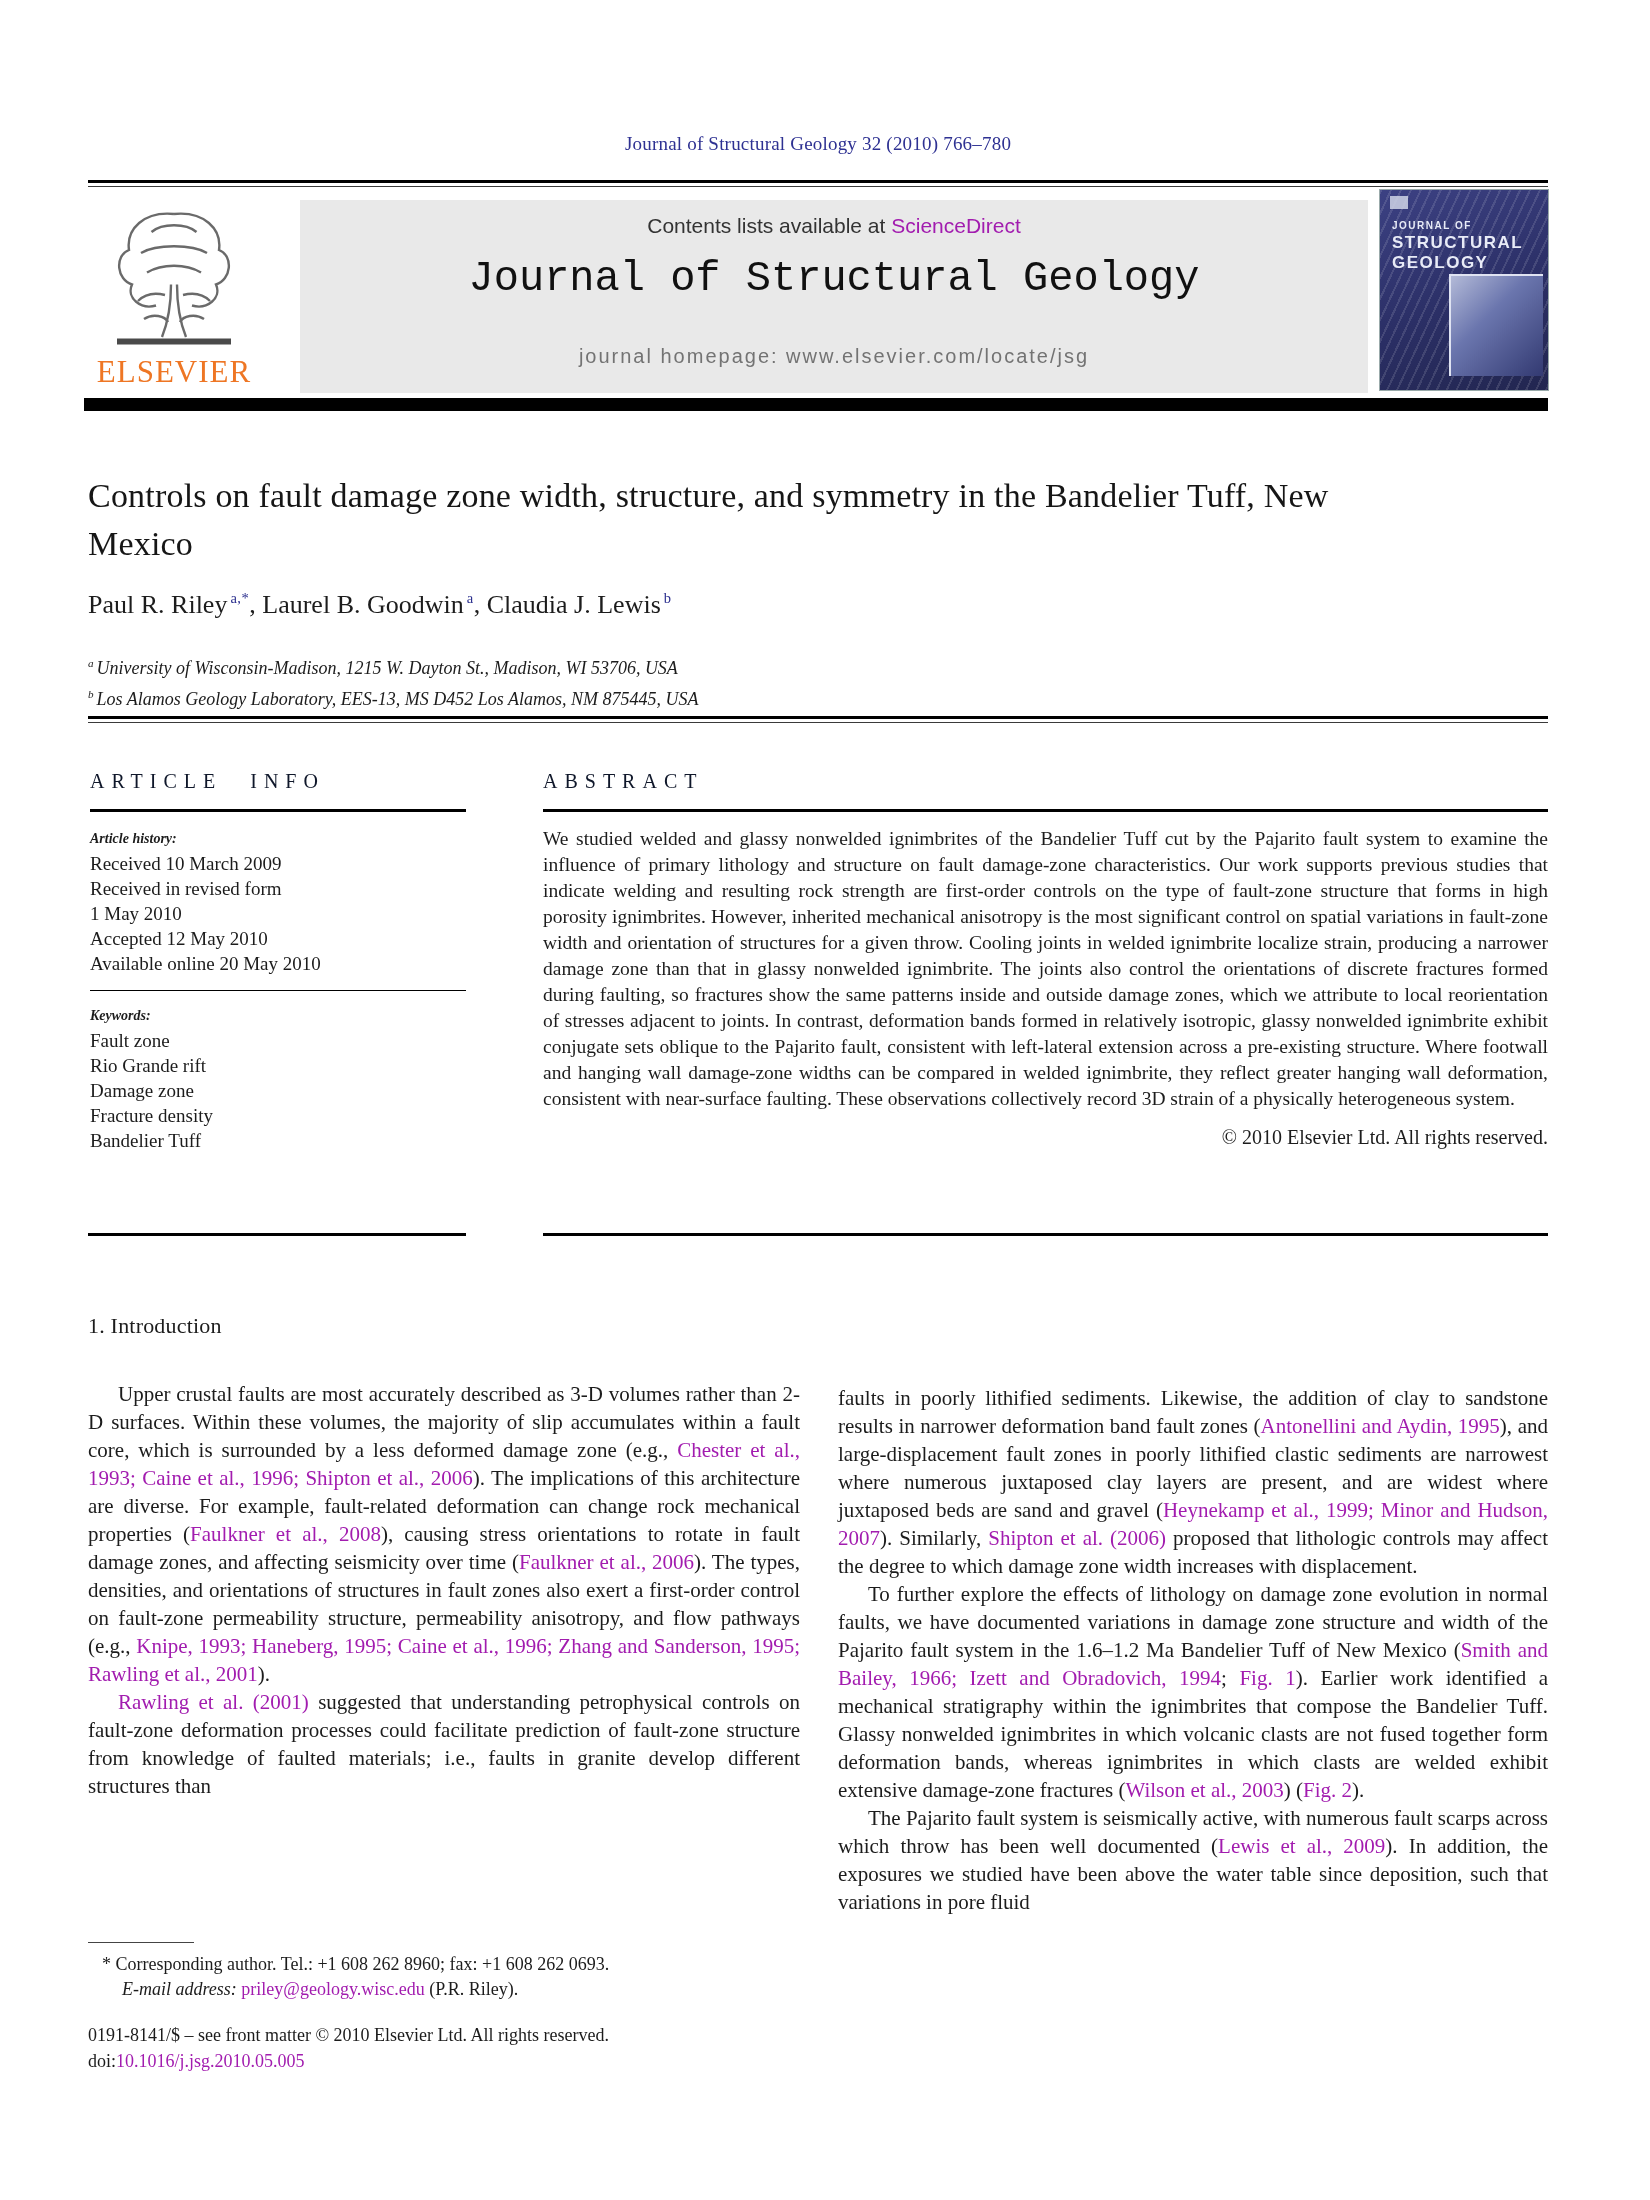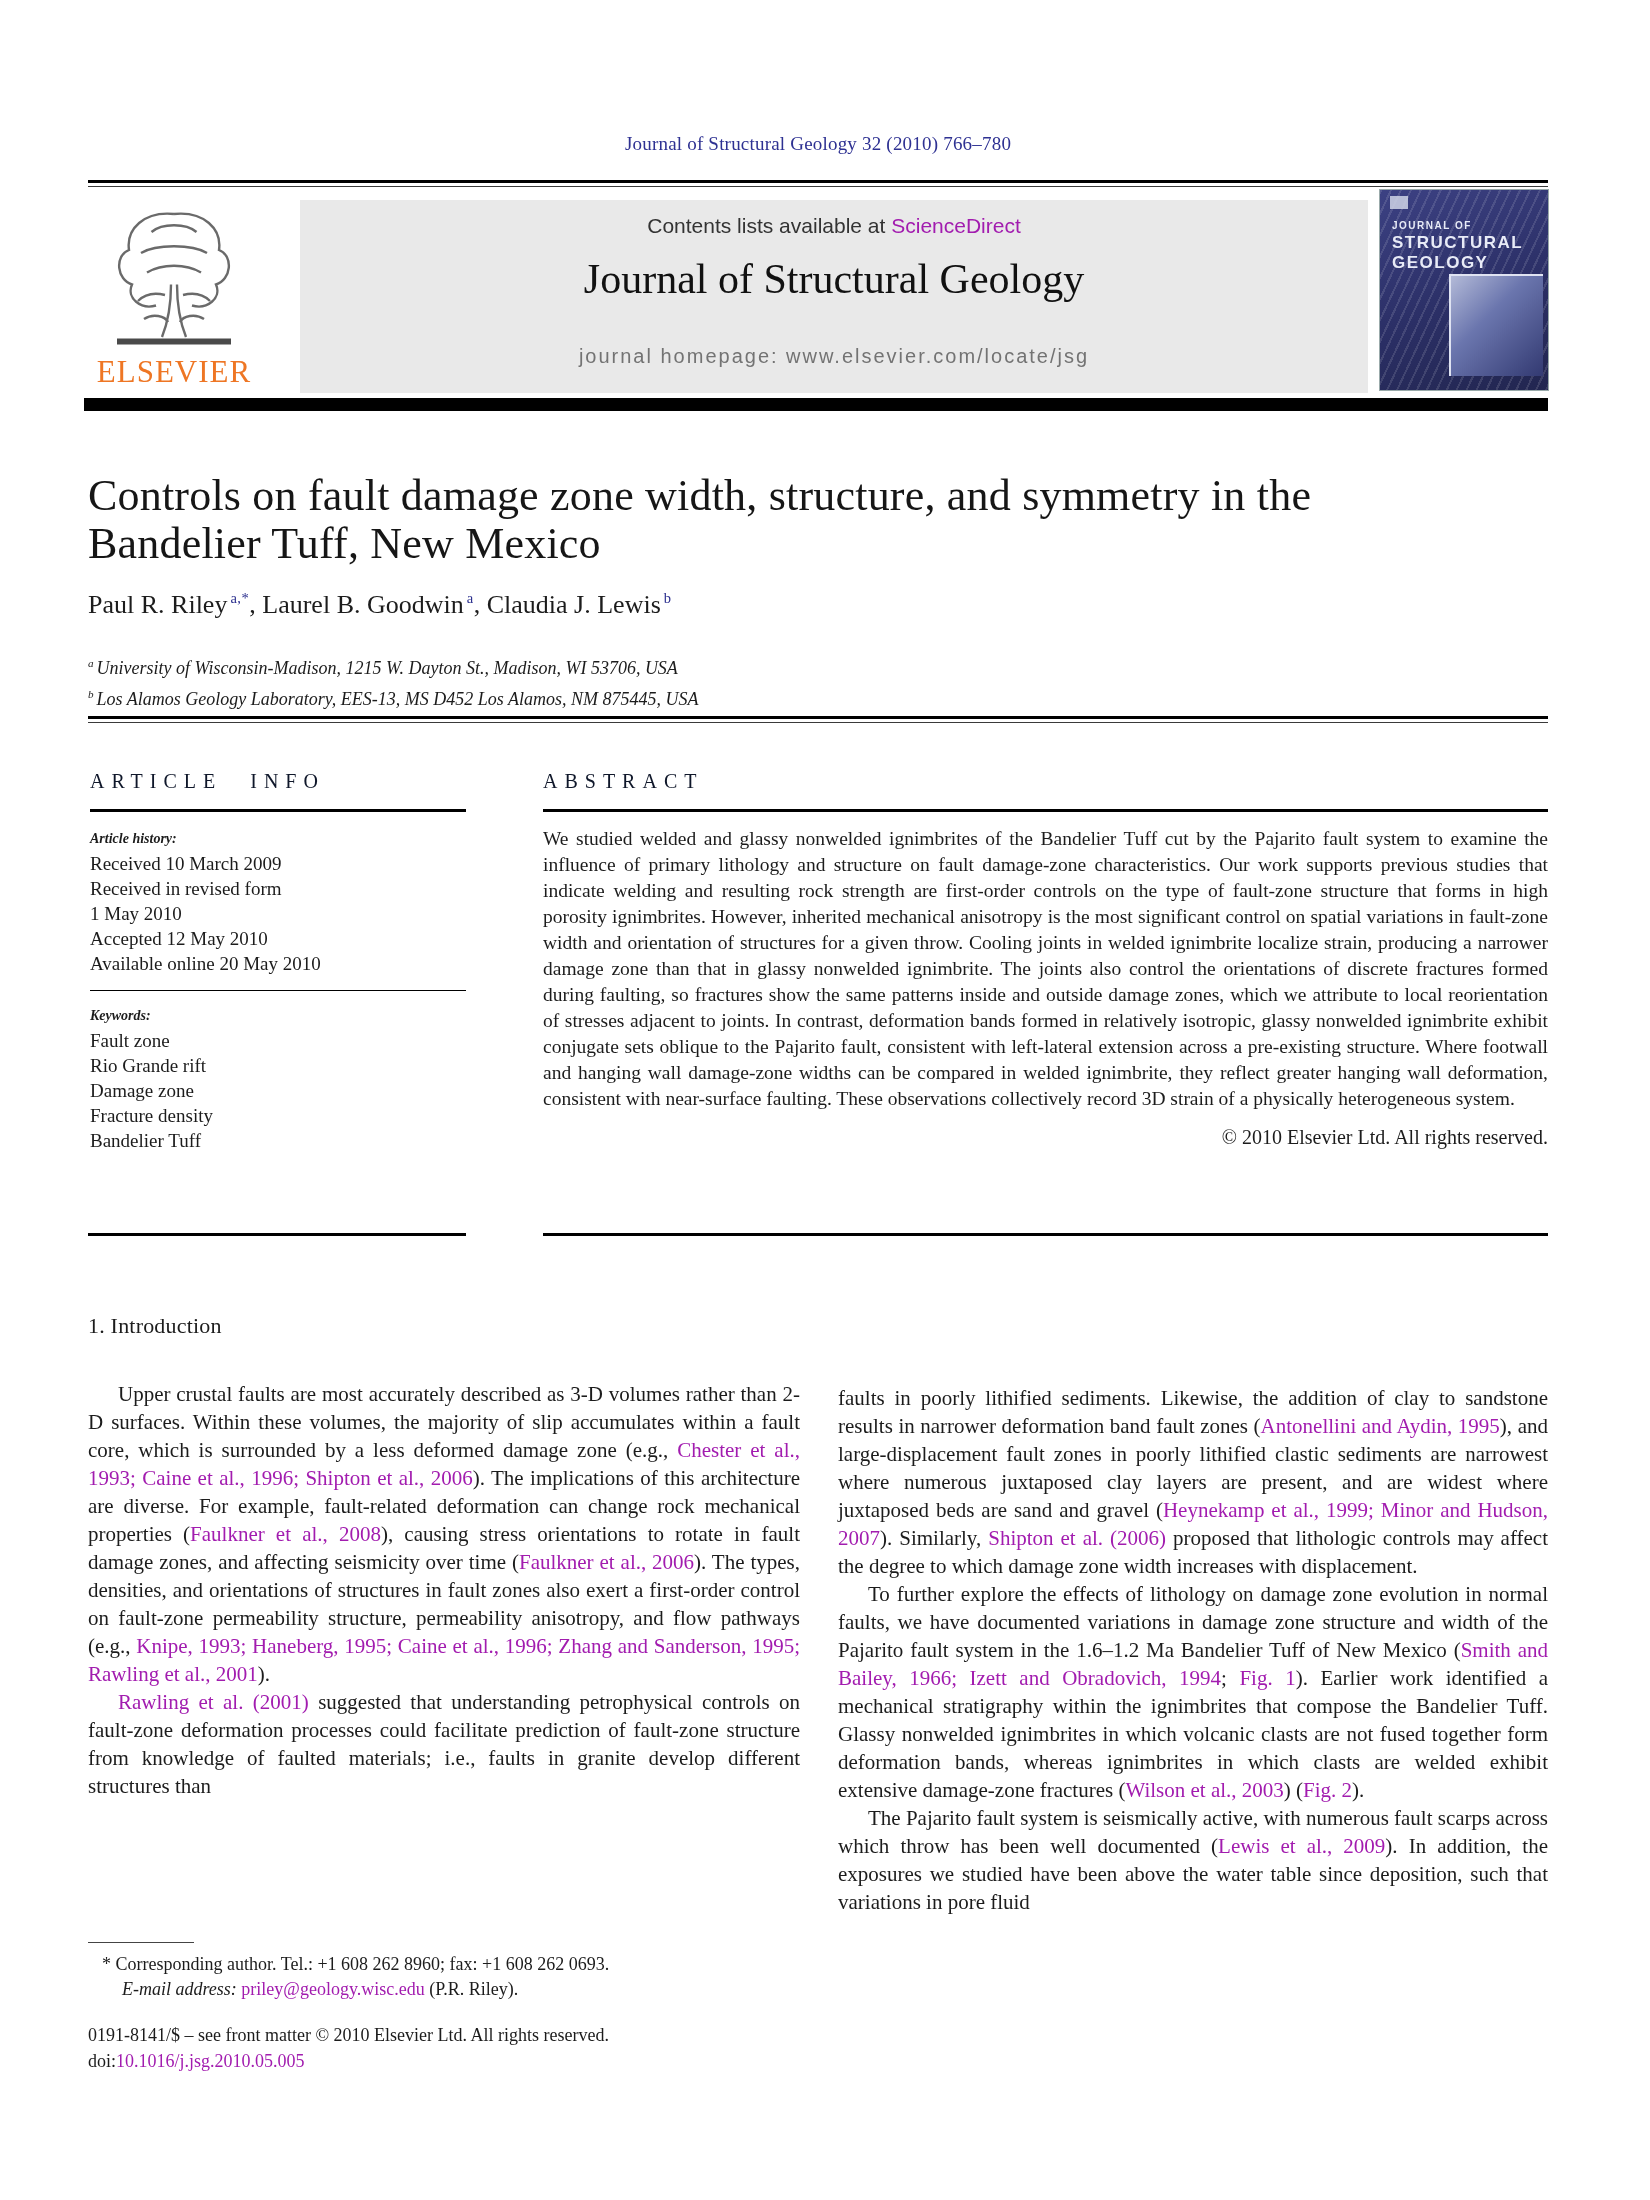--- a/index.html
+++ b/index.html
@@ -29,21 +29,21 @@
   .banner{
     position:absolute;left:300px;top:200px;width:1068px;height:193px;
     background:#e9e9e9;
   }
   .contents-line{
     position:absolute;top:14px;left:0;width:100%;text-align:center;
     font-family:"Liberation Sans", sans-serif;font-size:21px;color:#333;
   }
   .banner-title{
     position:absolute;top:55px;left:0;width:100%;text-align:center;
-    font-family:Liberation Serif, serif;font-size:42px;color:#111;
+    font-family:Liberation Mono, monospace;font-size:42px;color:#111;
   }
   .homepage{
     position:absolute;top:145px;left:0;width:100%;text-align:center;
     font-family:"Liberation Sans", sans-serif;font-size:20px;color:#737373;
     letter-spacing:2px;
   }
   
   .cover{
     position:absolute;left:1380px;top:190px;width:168px;height:200px;
     background:
@@ -57,21 +57,21 @@
   .cover-title .l1,.cover-title .l2{font-size:17px;font-weight:bold;letter-spacing:1.5px;line-height:20px;}
   .cover-inset{
     position:absolute;right:5px;bottom:14px;width:92px;height:100px;
     background:linear-gradient(135deg,#b3bad8 0%,#6b76ae 40%,#333a72 100%);
     border-left:2px solid #dfe3f2;border-top:2px solid #dfe3f2;
   }
   .blackbar{position:absolute;left:84px;top:398px;width:1464px;height:13px;background:#000;}
   
   .title{
     position:absolute;left:88px;top:472px;width:1250px;margin:0;
-    font-size:44px;font-weight:400;line-height:48px;color:#161616;letter-spacing:.2px;
+    font-size:34px;font-weight:400;line-height:48px;color:#161616;letter-spacing:.2px;
   }
   .authors{position:absolute;left:88px;top:590px;width:1300px;font-size:26px;}
   .affils{position:absolute;left:88px;top:650px;width:1300px;font-size:18px;line-height:26px;font-style:italic;}
   .rule2{
     position:absolute;left:88px;top:716px;width:1460px;height:3px;
     border-top:3px solid #000;border-bottom:1px solid #3a3a3a;
   }
   
   .sec-head{font-size:20px;letter-spacing:7px;word-spacing:16px;color:#0f172a;}
   .info-col{position:absolute;left:90px;top:770px;width:376px;}

